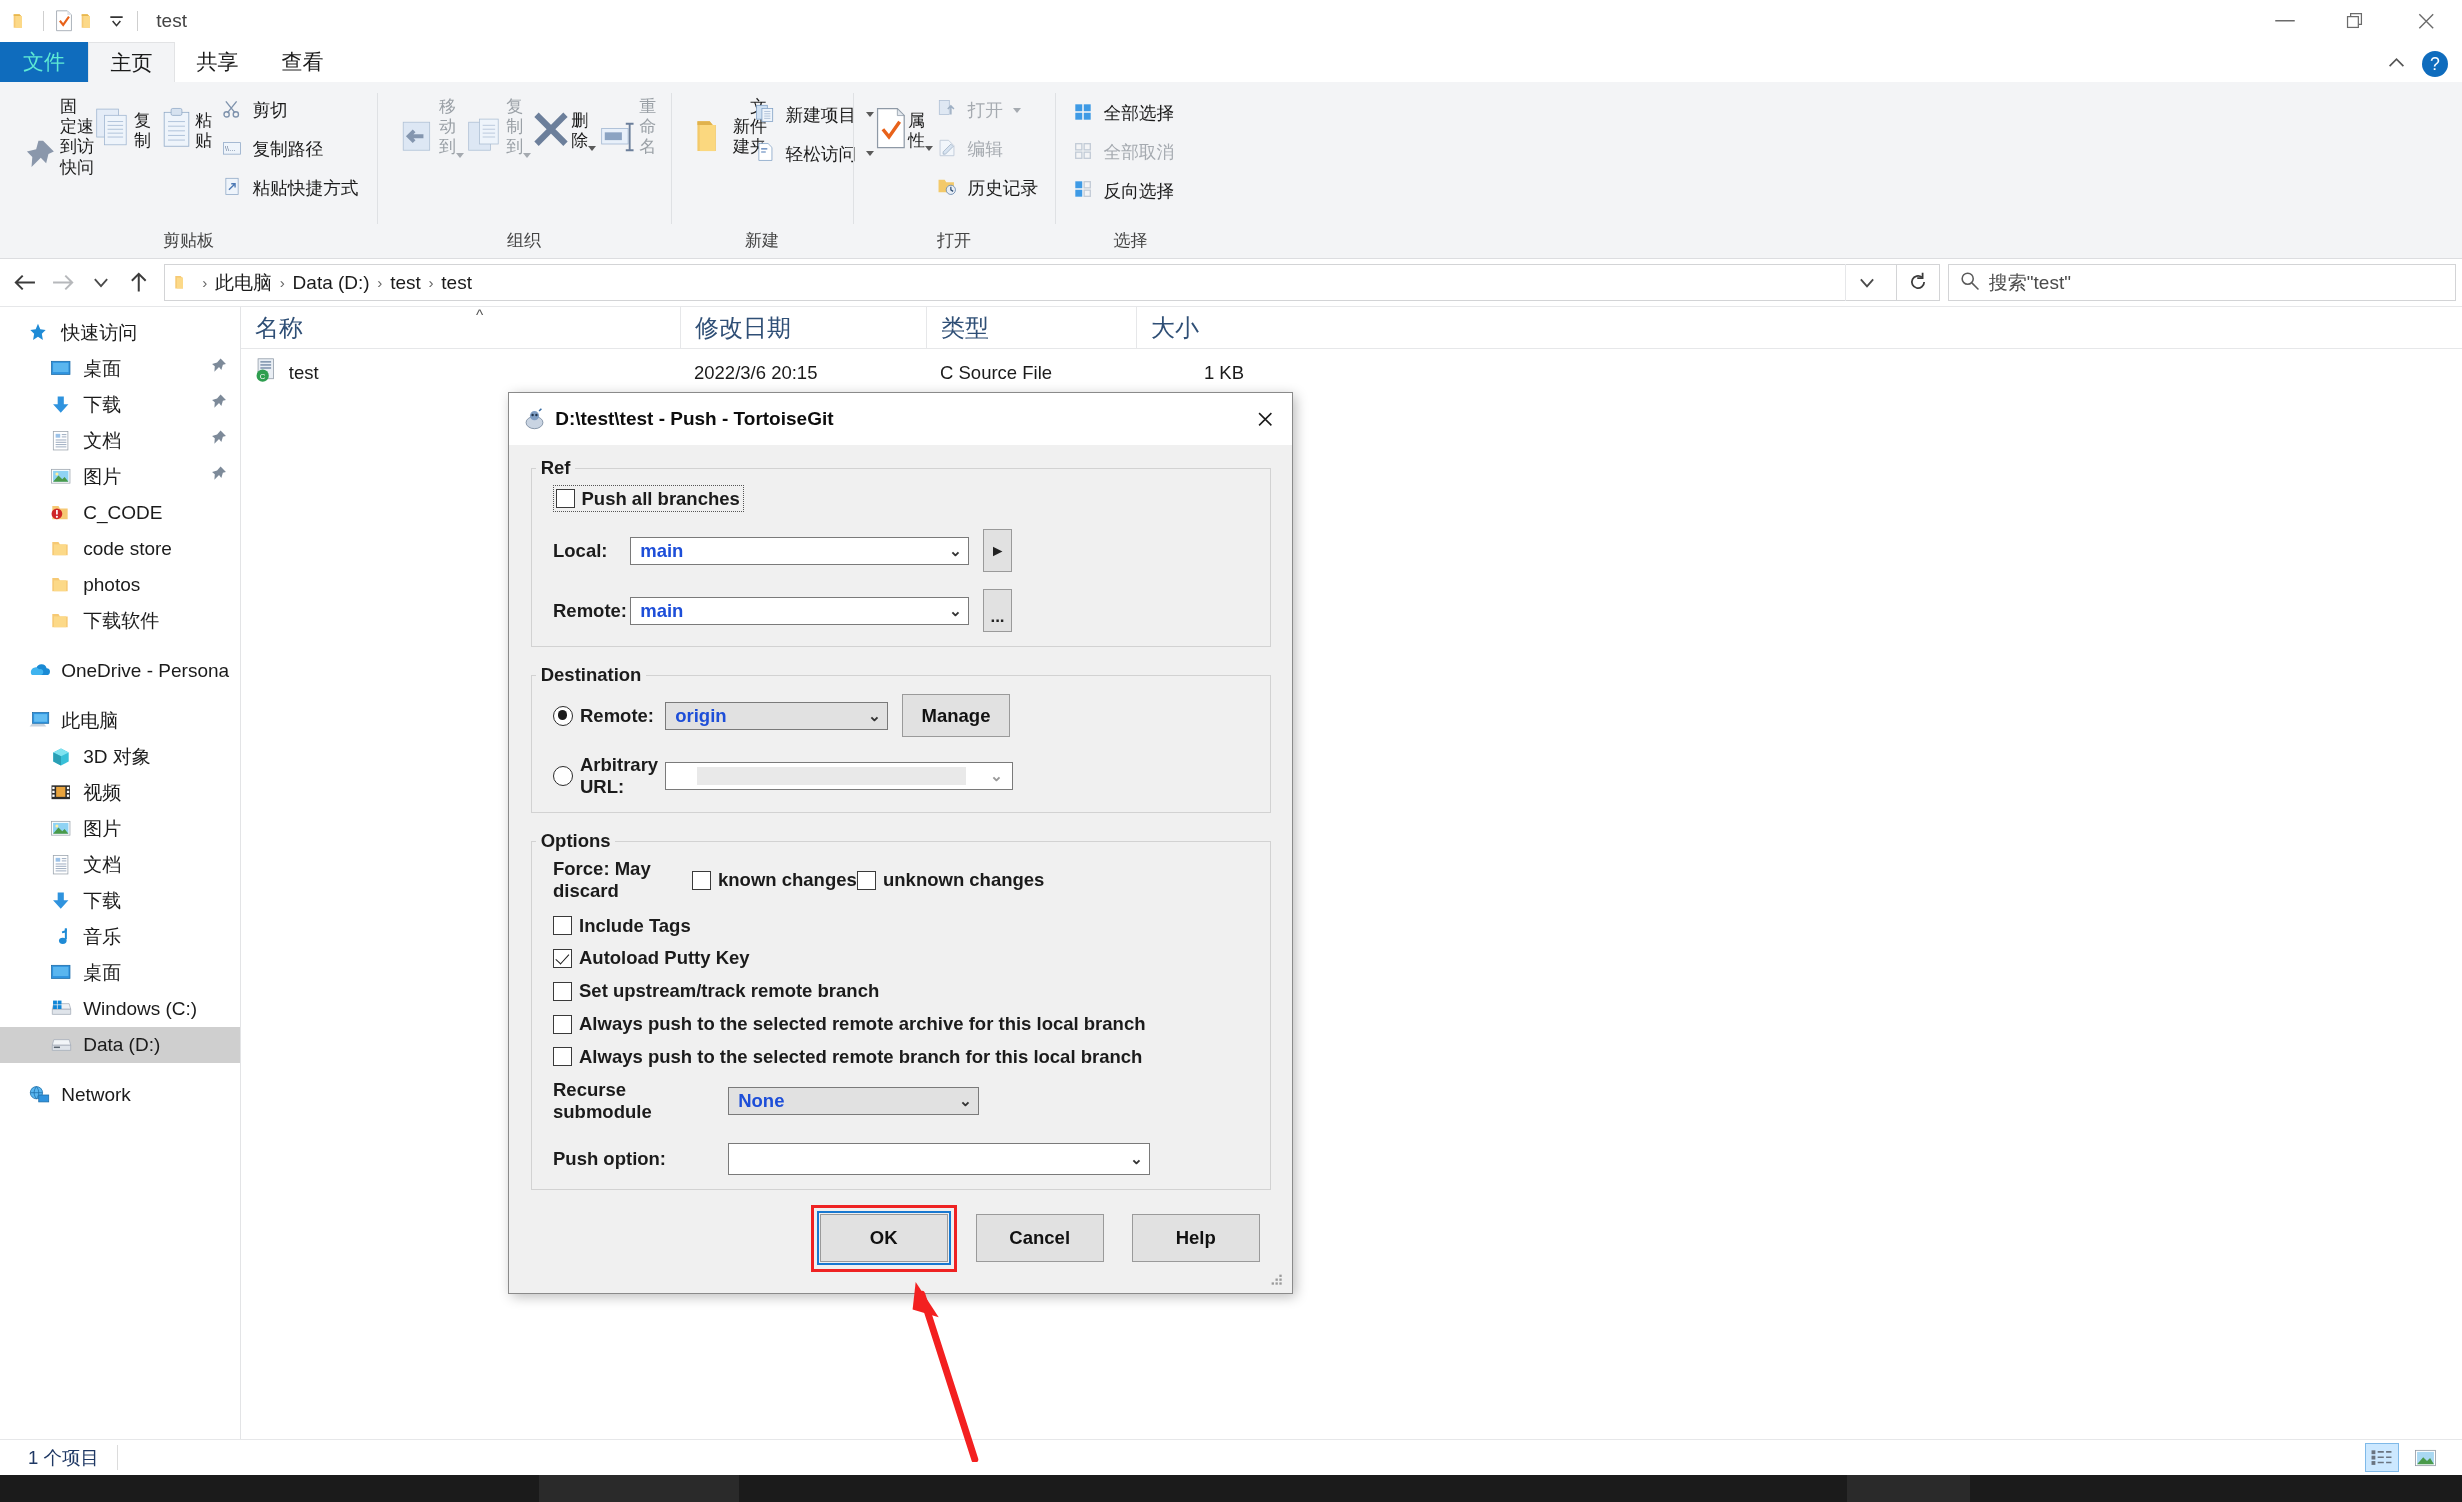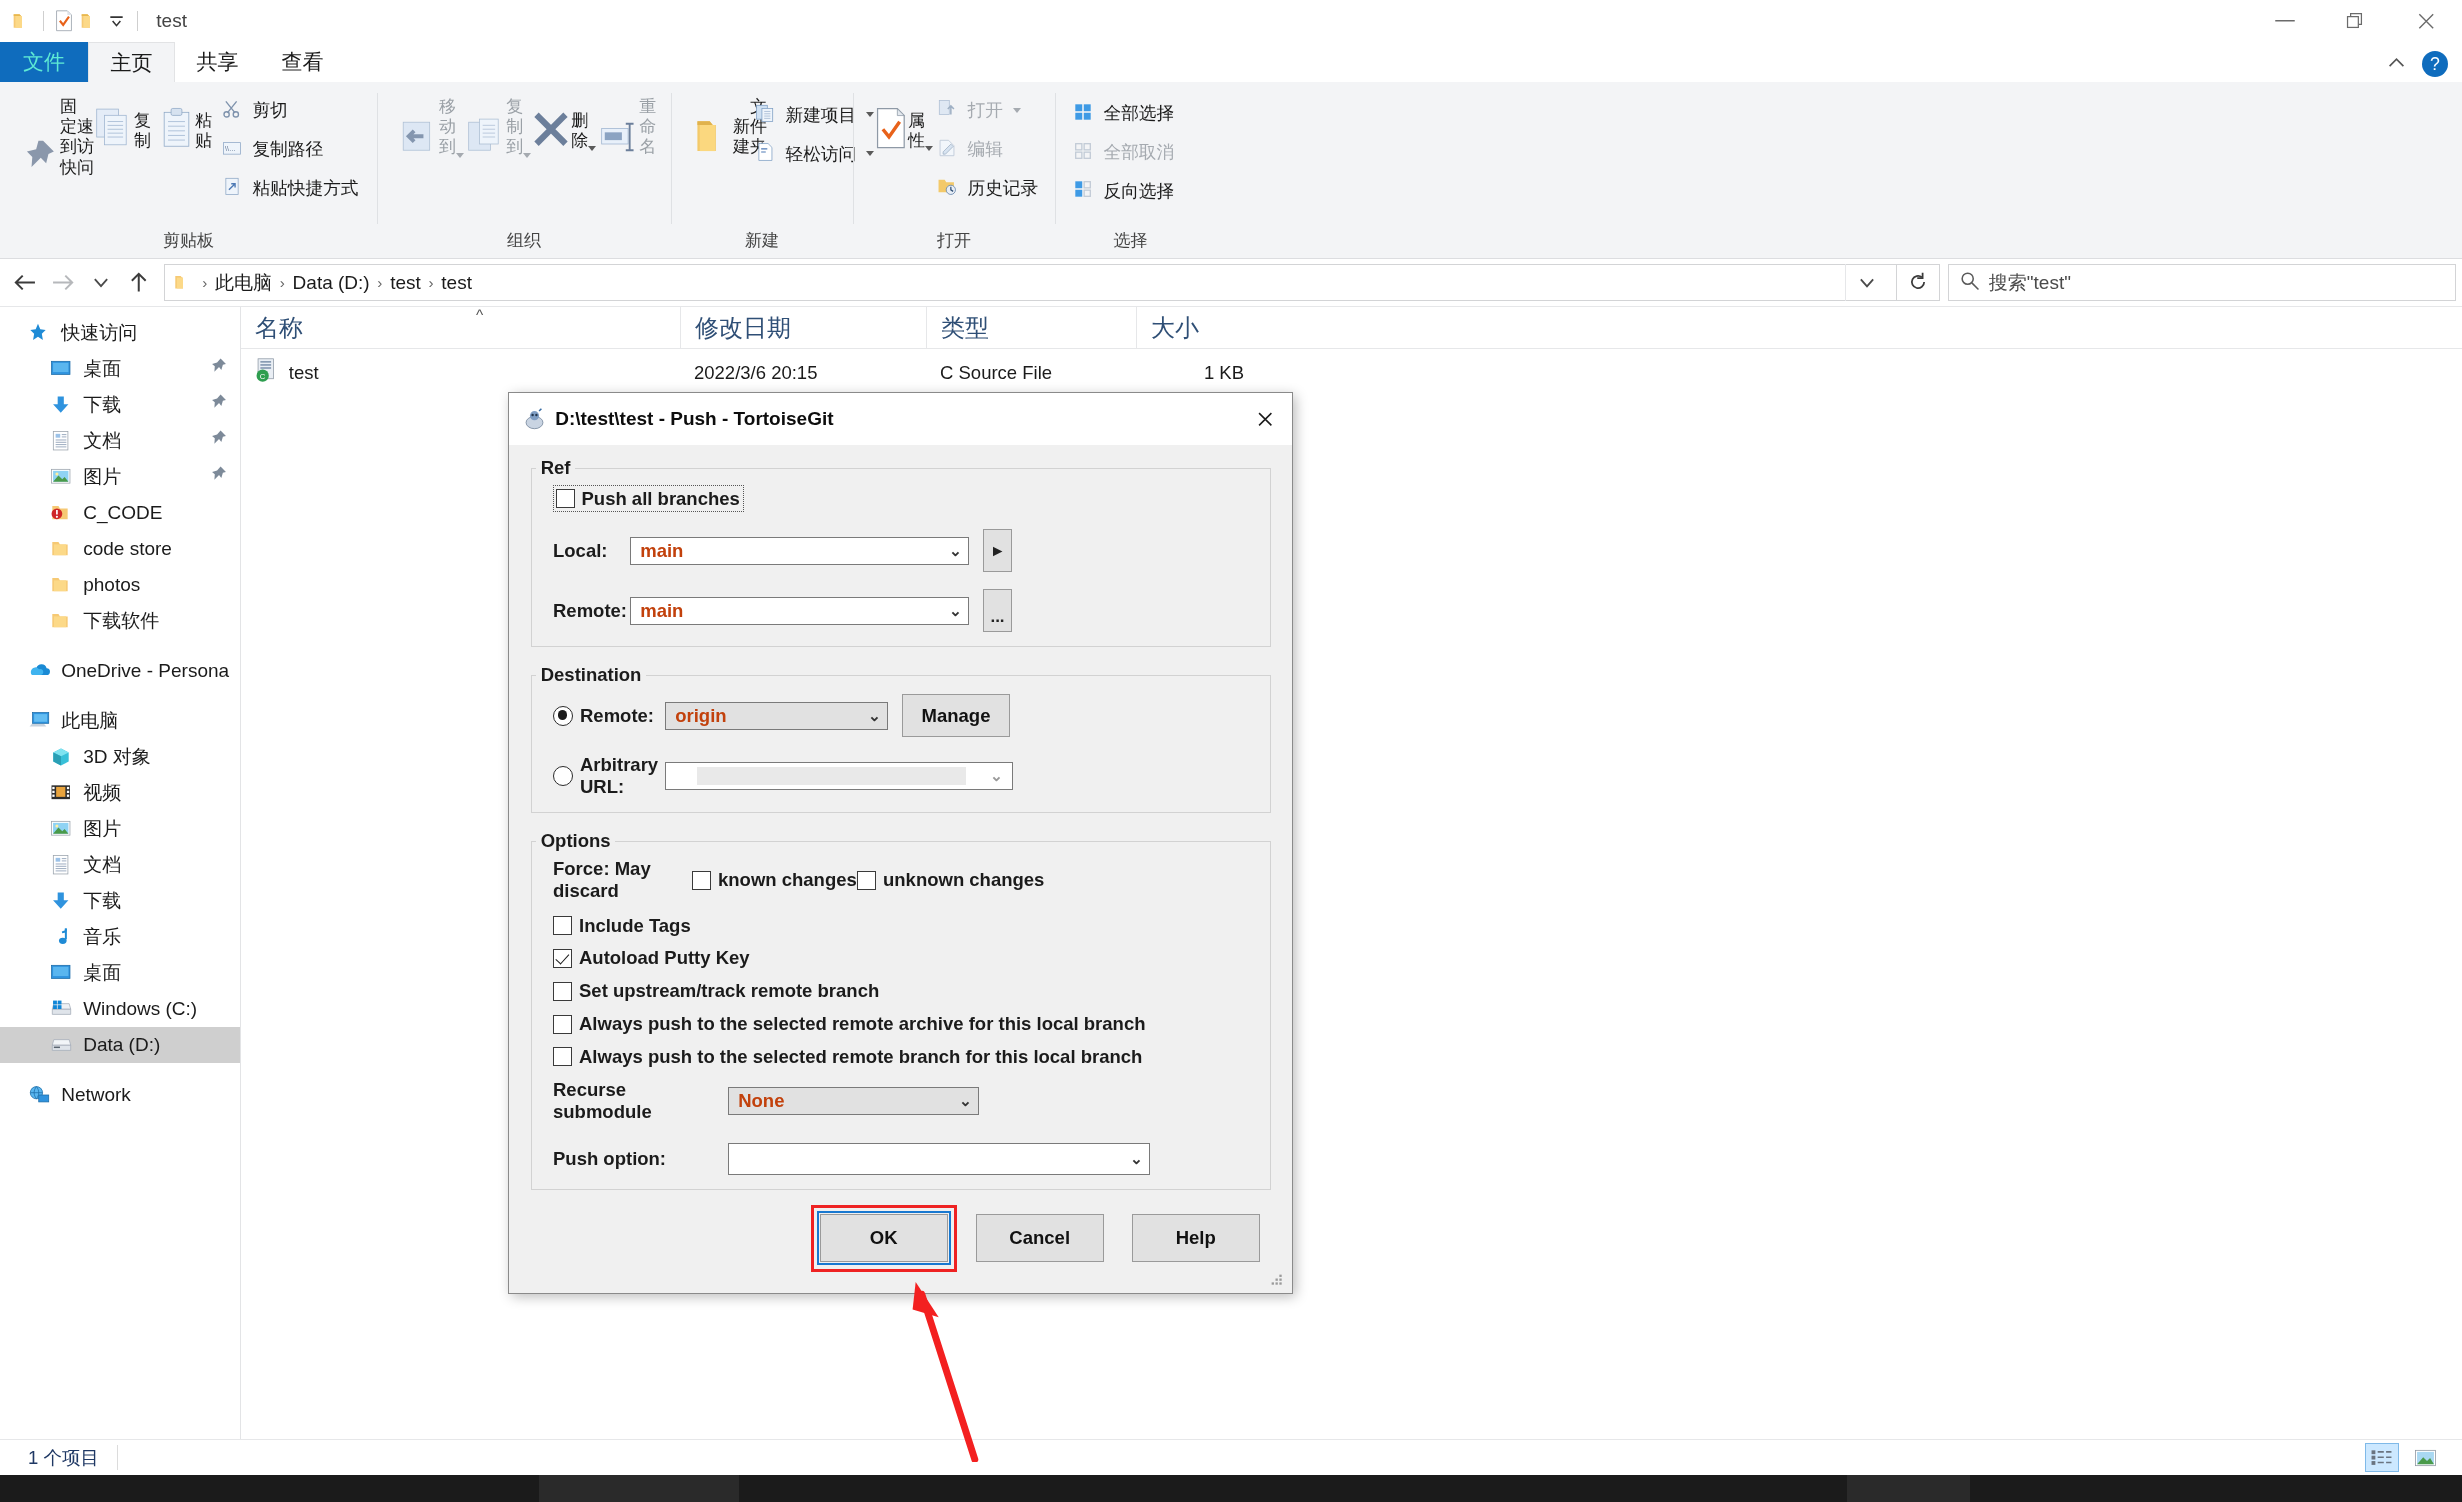--- a/index.html
+++ b/index.html
@@ -121,21 +121,21 @@
 
   .focusbox { border:0.8px dotted #555; padding:1.5px 3.1px 1.5px 1.5px; display:inline-flex; align-items:center; }
 
   .rb { width:20px; height:20px; border:1.5px solid #2b2b2b; border-radius:50%; background:#fff; flex:0 0 20px; position:relative; }
   .rb.on::after { content:""; position:absolute; left:3.8px; top:3.8px; width:9.2px; height:9.2px; border-radius:50%; background:#1b1b1b; }
 
   .lbl { font-size:18.5px; color:#1b1b1b; }
 
   .combo { height:28px; border:0.8px solid #7a7a7a; background:#fff; display:flex; align-items:center; padding:0 6.2px 0 9.2px; position:relative; }
   .combo.gray { background:#e1e1e1; }
-  .combo .val { font-size:18.5px; color:#c2410c; flex:1; white-space:nowrap; overflow:hidden; }
+  .combo .val { font-size:18.5px; color:#1d4ed8; flex:1; white-space:nowrap; overflow:hidden; }
   .combo .chev { margin-left:auto; font-size:15.4px; color:#333; }
   .combo.inner-white { background:#fff; padding:0; }
   .combo .inner-fill { position:absolute; left:31px; top:3.8px; bottom:3.8px; right:46px; background:#e9e9e9; }
 
   .btn { border:0.8px solid #9a9a9a; background:#e1e1e1; font-size:18.5px; color:#111;
          display:flex; align-items:center; justify-content:center; }
   .sqbtn { width:29px; border:0.8px solid #9a9a9a; background:#e1e1e1; display:flex; align-items:center; justify-content:center; font-size:17px; color:#222; }
 
   .okwrap { position:relative; }
   .okhl { position:absolute; left:-9.2px; top:-9.2px; right:-9.2px; bottom:-9.2px; border:3.8px solid #ee2222; }

